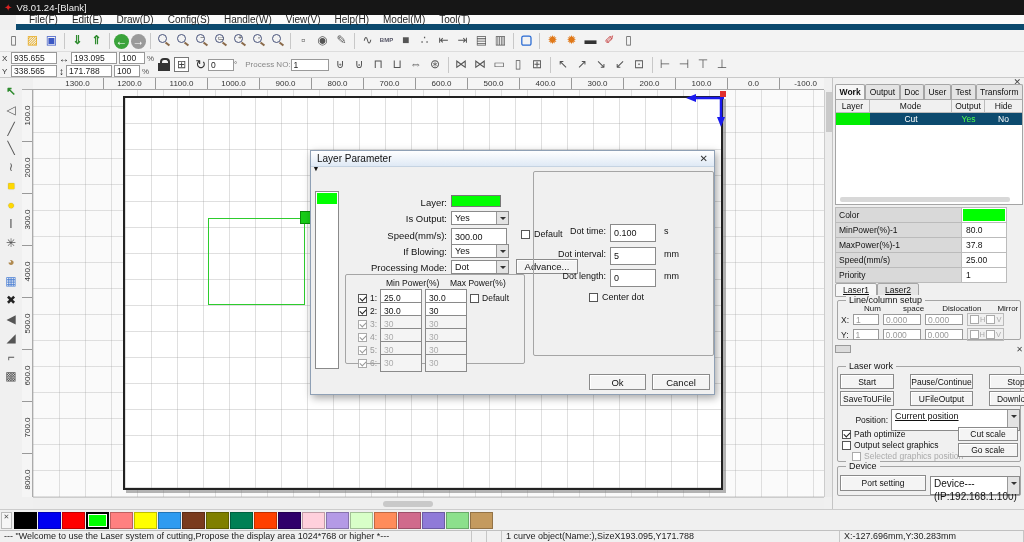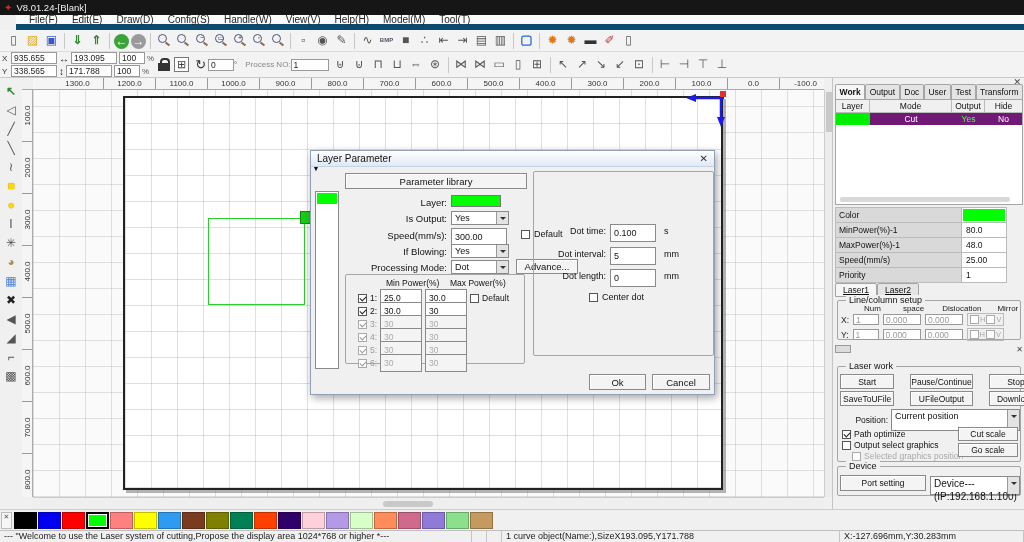--- a/index.html
+++ b/index.html
@@ -102,21 +102,21 @@
   .rp-tabs{position:absolute;left:2px;top:6px;width:188px;height:15px;display:flex;}
   .rp-tabs span{flex:1 1 auto;border:1px solid #a5a5a5;border-bottom:0;background:#e4e4e4;font-size:8.5px;text-align:center;line-height:14px;white-space:nowrap;padding:0 2px;border-radius:2px 2px 0 0;}
   .rp-tabs span:first-child{background:#f6f6f6;font-weight:bold;}
   .rp-table{position:absolute;left:2px;top:21px;width:188px;height:106px;background:#fff;border:1px solid #a5a5a5;}
   .rt-head{display:flex;background:#f0f0f0;border-bottom:1px solid #bbb;height:13px;}
   .rt-head span{font-size:8.5px;text-align:center;line-height:12px;border-right:1px solid #bbb;}
   .rt-head span:nth-child(1){width:34px;}
   .rt-head span:nth-child(2){width:82px;}
   .rt-head span:nth-child(3){width:33px;}
   .rt-head span:nth-child(4){width:37px;border-right:0;flex:1;}
-  .rt-row{display:flex;height:12px;background:#701a75;color:#fff;}
+  .rt-row{display:flex;height:12px;background:#0c4a6e;color:#fff;}
   .rt-row span{font-size:8.5px;text-align:center;line-height:12px;}
   .rt-row .c1{width:34px;background:#00ee00;}
   .rt-row .c2{width:82px;}
   .rt-row .c3{width:33px;color:#4cff4c;}
   .rt-row .c4{flex:1;color:#fff;}
   .rt-scroll{position:absolute;left:4px;bottom:2px;width:170px;height:5px;background:#d8d8d8;border-radius:2px;}
   .rp-props{position:absolute;left:2px;top:129px;width:172px;border:1px solid #bbb;border-bottom:0;}
   .pprow{display:flex;height:15px;border-bottom:1px solid #bbb;}
   .pprow .k{width:126px;background:#d9d9d9;padding:2px 3px;font-size:8.5px;border-right:1px solid #bbb;}
   .pprow .v{flex:1;background:#fff;padding:2px 4px;font-size:8.5px;position:relative;}
@@ -136,21 +136,21 @@
   .lc-mini{display:flex;align-items:center;gap:1px;border:1px solid #bbb;height:13px;padding:0 2px;color:#aaa;font-size:7.5px;}
   .rp-dockrow{position:absolute;left:2px;top:266px;width:188px;height:10px;display:flex;align-items:center;}
   .rp-dockrow .grip{width:16px;height:8px;background:#dcdcdc;border:1px solid #9a9a9a;}
   .rp-dockrow .x{margin-left:auto;font-size:8px;color:#444;}
   .rp-laserwork{position:absolute;left:4px;top:288px;width:184px;height:96px;background:#f0f0f0;}
   .lw-btns{position:absolute;left:2px;display:flex;gap:16px;width:203px;}
   .lw-btns .btn3d{height:15px;font-size:8.5px;flex:1;}
   .lw-btns .btn3d:nth-child(2){flex:1.15;}
   .lw-pos{position:absolute;left:2px;top:42px;display:flex;align-items:center;gap:3px;width:180px;}
   .lw-pos .lbl{width:48px;text-align:right;font-size:8.5px;}
-  .lw-pos .combo{flex:1;height:22px;}
+  .lw-pos .combo{flex:1;height:22px;text-decoration:underline;}
   .lw-check{position:absolute;left:4px;display:flex;align-items:center;gap:3px;font-size:8.5px;}
   .lw-check.disabled{color:#aaa;margin-left:10px;}
   .lw-side{position:absolute;right:2px;width:60px;height:14px;font-size:8.5px;}
   .rp-device{position:absolute;left:4px;top:388px;width:184px;height:30px;}
   .rp-device .btn3d{position:absolute;left:2px;top:8px;width:86px;height:16px;font-size:8.5px;}
   .rp-device .combo{position:absolute;left:92px;top:9px;width:90px;height:19px;font-size:10px;line-height:13px;padding-right:12px;}
   
   .palettebar{position:absolute;left:0;top:509px;width:1024px;height:21px;background:#f0f0f0;border-top:1px solid #ccc;display:flex;align-items:center;}
   .pal-close{width:11px;height:17px;border:1px solid #bbb;background:#f6f6f6;font-size:7px;text-align:center;line-height:8px;color:#555;margin:0 2px 0 1px;}
   .swatches{display:flex;gap:1px;}
@@ -373,21 +373,20 @@
   <div class="dialog" data-name="layer-parameter-dialog">
     <div class="dlg-title" data-name="dialog-title-bar">
       <span data-name="dialog-title">Layer Parameter</span>
       <span class="dlg-close" data-name="close-icon">✕</span>
     </div>
     <div class="scrollbtn" style="top:22px" data-name="layer-list-up-button">▲</div>
     <div class="dlg-list" data-name="layer-list">
         <div class="item" data-name="layer-list-item-green"></div>
       </div>
     <div class="scrollbtn" style="top:222px" data-name="layer-list-down-button">▼</div>
-    <div class="btn3d dlg-parambtn" data-name="parameter-library-button">Parameter library</div>
 
     <span class="frow-lbl" style="left:34px;top:46px" data-name="layer-label">Layer:</span>
     <div class="layer-swatch" data-name="layer-color-swatch"></div>
 
     <span class="frow-lbl" style="left:34px;top:62px" data-name="is-output-label">Is Output:</span>
     <div class="combo" style="position:absolute;left:140px;top:60px;width:58px" data-name="is-output-select">Yes</div>
 
     <span class="frow-lbl" style="left:34px;top:79px" data-name="speed-label">Speed(mm/s):</span>
     <input class="din" style="position: absolute; left: 140px; top: 77px; width: 56px;" data-name="speed-input" value="300.00">
     <div class="cbrow" style="position:absolute;left:210px;top:78px" data-name="speed-default-checkbox">
@@ -498,21 +497,21 @@
         <span class="v" data-name="prop-value">
             <span class="sw" data-name="color-swatch"></span>
           </span>
       </div>
       <div class="pprow" data-name="prop-row-minpower">
         <span class="k" data-name="prop-label">MinPower(%)-1</span>
         <span class="v" data-name="prop-value">80.0</span>
       </div>
       <div class="pprow" data-name="prop-row-maxpower">
         <span class="k" data-name="prop-label">MaxPower(%)-1</span>
-        <span class="v" data-name="prop-value">48.0</span>
+        <span class="v" data-name="prop-value">37.8</span>
       </div>
       <div class="pprow" data-name="prop-row-speed">
         <span class="k" data-name="prop-label">Speed(mm/s)</span>
         <span class="v" data-name="prop-value">25.00</span>
       </div>
       <div class="pprow" data-name="prop-row-priority">
         <span class="k" data-name="prop-label">Priority</span>
         <span class="v" data-name="prop-value">1</span>
       </div>
     </div>

